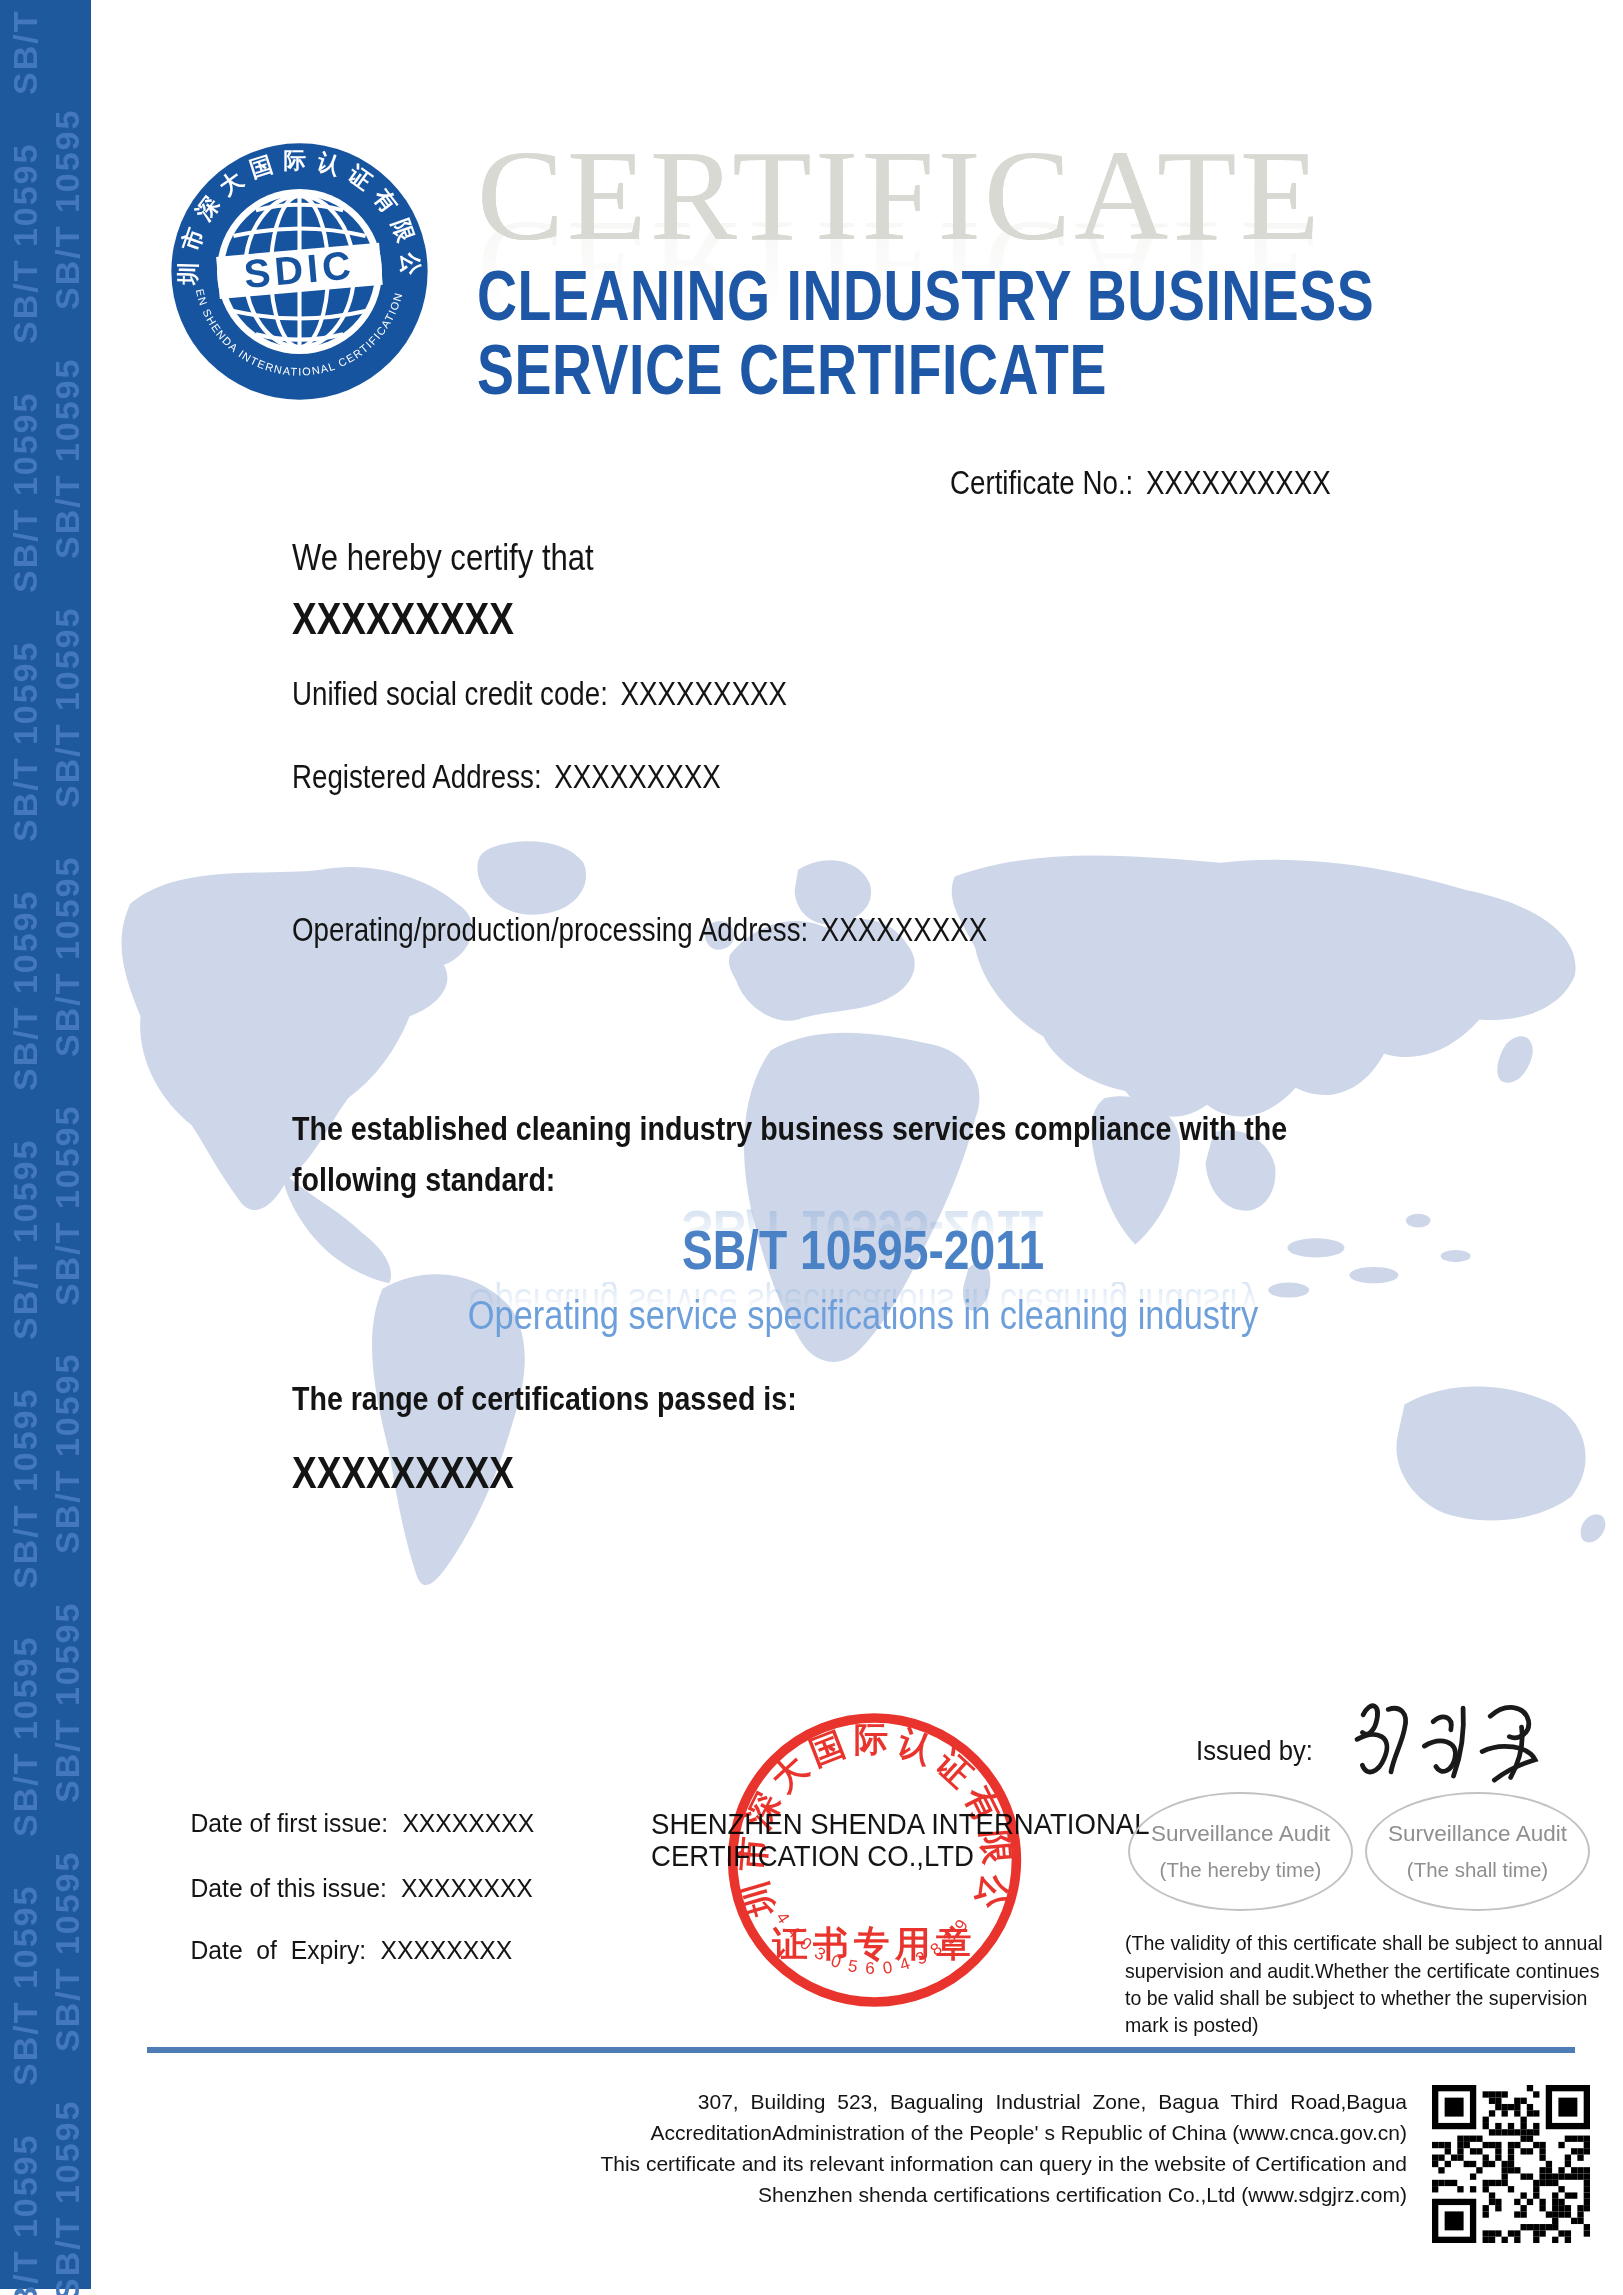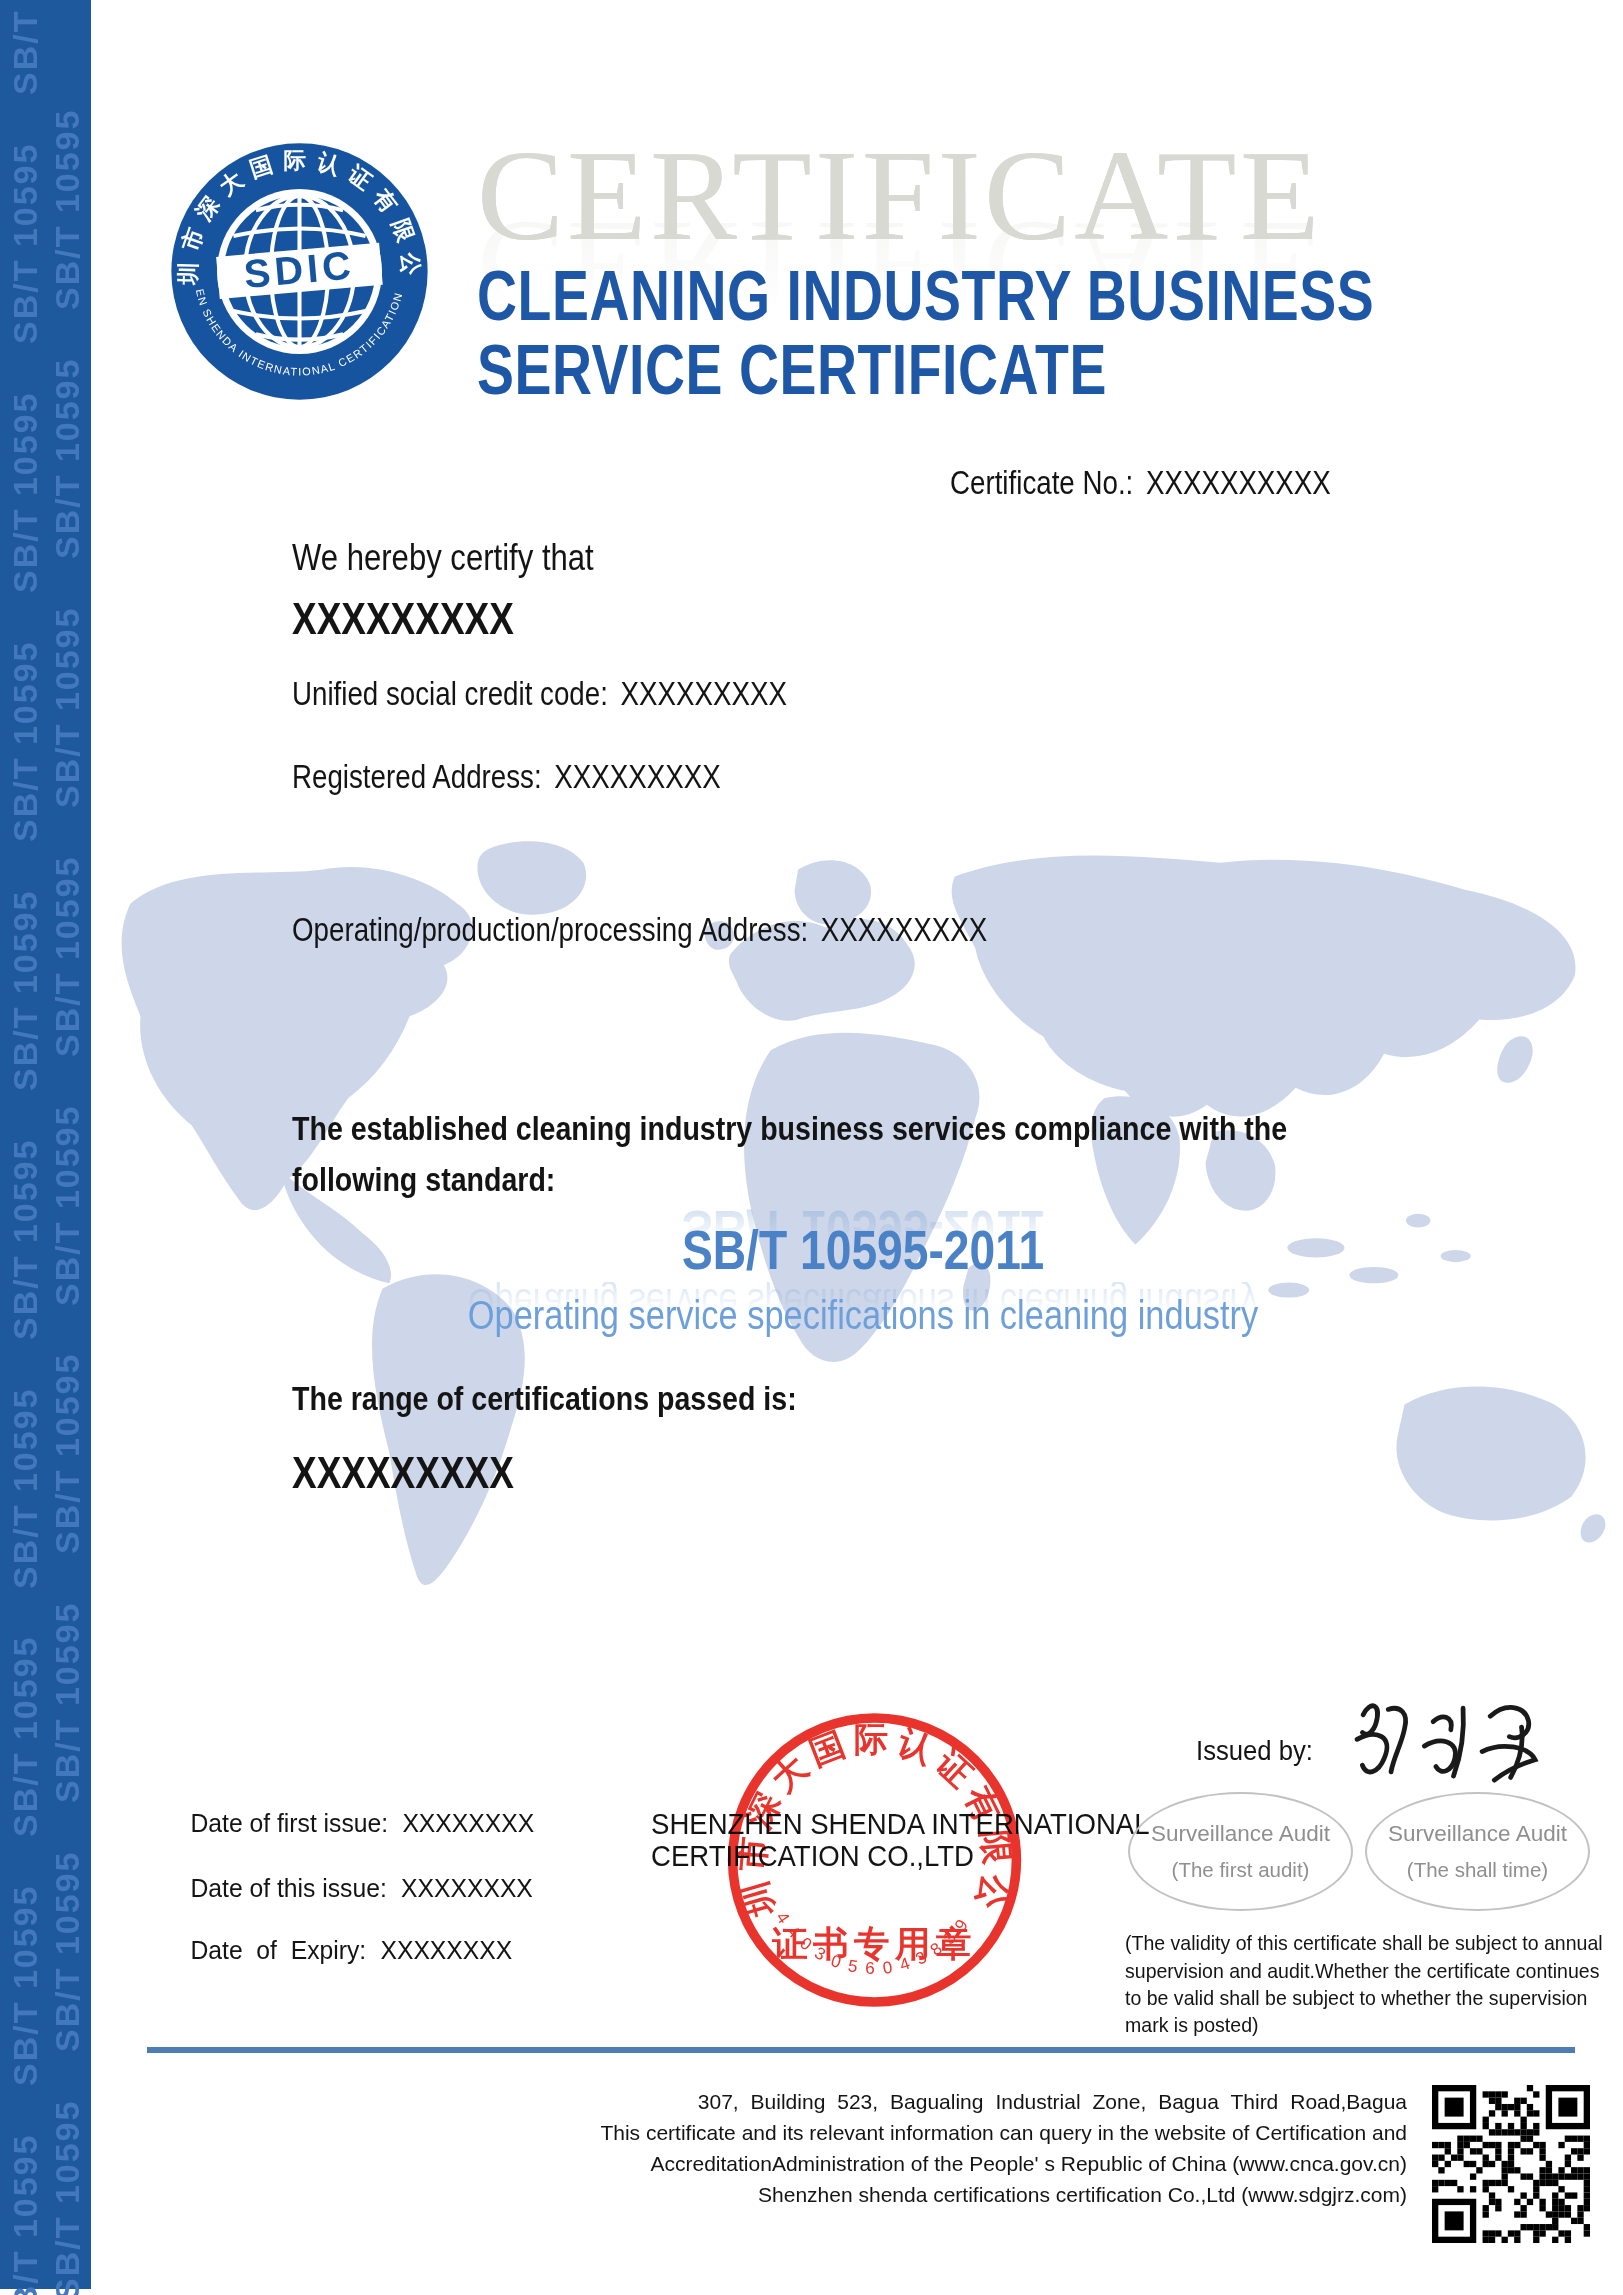--- a/index.html
+++ b/index.html
@@ -215,21 +215,21 @@
       <path d="M115,84 C138,70 166,76 160,102 C156,120 140,128 132,114"></path>
       <path d="M172,28 C174,58 170,94 158,128"></path>
       <path d="M212,40 C234,20 262,24 268,46 C272,64 254,76 240,70"></path>
       <path d="M200,92 C228,78 268,84 278,104 C258,110 236,120 218,134"></path>
       <path d="M258,56 C262,84 254,108 242,130"></path>
     </g>
   </svg>
 
   <div class="abs oval" style="left:1128px;top:1792px">
     <div class="l1">Surveillance Audit</div>
-    <div class="l2">(The first audit)</div>
+    <div class="l2">(The hereby time)</div>
   </div>
   <div class="abs oval" style="left:1365px;top:1792px">
     <div class="l1">Surveillance Audit</div>
     <div class="l2">(The shall time)</div>
   </div>
 
   <div class="abs note" style="left:1125px;top:1929px">(The validity of this certificate shall be subject to annual</div>
   <div class="abs note" style="left:1125px;top:1957px">supervision and audit.Whether the certificate continues</div>
   <div class="abs note" style="left:1125px;top:1984px">to be valid shall be subject to whether the supervision</div>
   <div class="abs note" style="left:1125px;top:2011px">mark is posted)</div>
@@ -246,22 +246,22 @@
     <text x="0" y="140" text-anchor="middle" fill="#e8271f" font-size="52" font-weight="bold" letter-spacing="8">证书专用章</text>
     <text fill="#e8271f" font-size="25" letter-spacing="13">
       <textPath href="#stampBottom" startOffset="50%" text-anchor="middle">4403056043839</textPath>
     </text>
   </svg>
 
   <div id="rule" class="abs"></div>
 
   <div id="footer" class="abs">
     <div class="ws">307, Building 523, Bagualing Industrial Zone, Bagua Third Road,Bagua</div>
+    <div>AccreditationAdministration of the People' s Republic of China (www.cnca.gov.cn)</div>
     <div>This certificate and its relevant information can query in the website of Certification and</div>
-    <div>AccreditationAdministration of the People' s Republic of China (www.cnca.gov.cn)</div>
     <div>Shenzhen shenda certifications certification Co.,Ltd (www.sdgjrz.com)</div>
   </div>
 
   <div id="qr" class="abs"><svg width="162" height="158" viewBox="0 0 235 235" xmlns="http://www.w3.org/2000/svg">
         <rect width="235" height="235" fill="#fff"></rect>
         <rect x="141" y="0" width="9.4" height="9.4" fill="#000"></rect>
         <rect x="75.2" y="9.4" width="9.4" height="9.4" fill="#000"></rect>
         <rect x="84.60000000000001" y="9.4" width="9.4" height="9.4" fill="#000"></rect>
         <rect x="94" y="9.4" width="9.4" height="9.4" fill="#000"></rect>
         <rect x="103.4" y="9.4" width="9.4" height="9.4" fill="#000"></rect>

